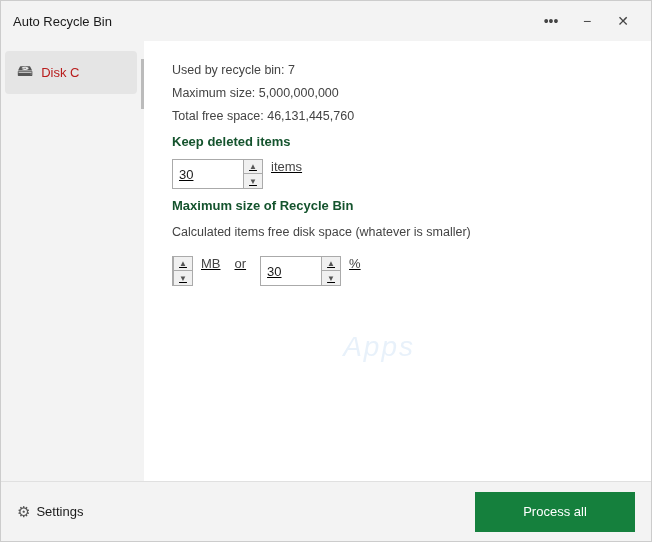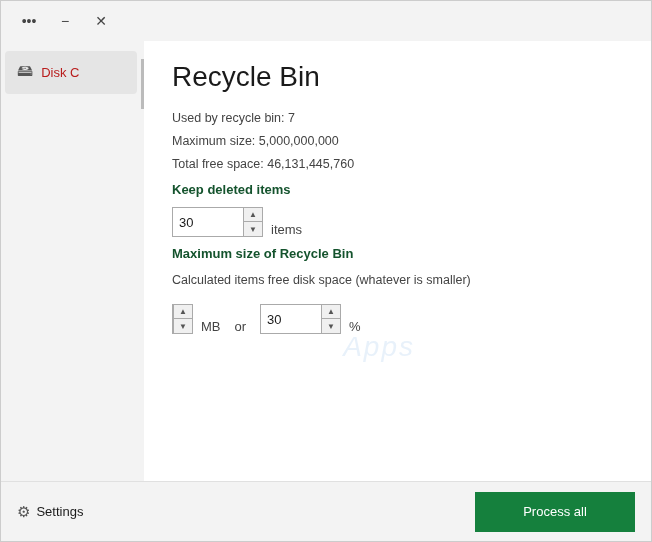--- a/index.html
+++ b/index.html
@@ -137,23 +137,24 @@
       font-weight: 700;
       font-size: 13px;
       color: #14532d;
       margin-top: 5px;
       margin-bottom: 10px;
     }
 
     
     .spinner-group {
       display: flex;
-      align-items: flex-end;
+      align-items: flex-start;
       gap: 8px;
       margin-bottom: 4px;
+      text-decoration: underline;
     }
 
     .spinner-wrapper {
       display: flex;
       align-items: center;
       border: 1px solid #aaa;
       background: white;
     }
 
     .spinner-input {
@@ -262,20 +263,23 @@
       font-style: italic;
       pointer-events: none;
       user-select: none;
       letter-spacing: 2px;
     }
   </style>
 </head>
 <body>
 
 <div class="title-bar">
+  <div class="title-bar-left">
+    <span class="title-bar-title">Auto Recycle Bin</span>
+  </div>
   <div class="title-bar-controls">
     <button class="title-bar-btn">•••</button>
     <button class="title-bar-btn">−</button>
     <button class="title-bar-btn close">✕</button>
   </div>
 </div>
 
 <div class="main-content">
 
   <div class="sidebar">
@@ -284,21 +288,20 @@
       <span class="sidebar-item-label">Disk C</span>
     </div>
   </div>
 
   <div class="sidebar-divider"></div>
 
   <div class="content-area" style="position:relative;">
 
     <div class="watermark">Apps</div>
 
-    <h1 class="content-title">Recycle Bin</h1>
 
     <p class="info-text">Used by recycle bin: 7</p>
     <p class="info-text">Maximum size: 5,000,000,000</p>
     <p class="info-text">Total free space: 46,131,445,760</p>
 
     <div class="section-title">Keep deleted items</div>
 
     <div class="spinner-group">
       <div class="spinner-wrapper">
         <input class="spinner-input" type="text" value="30" style="">

